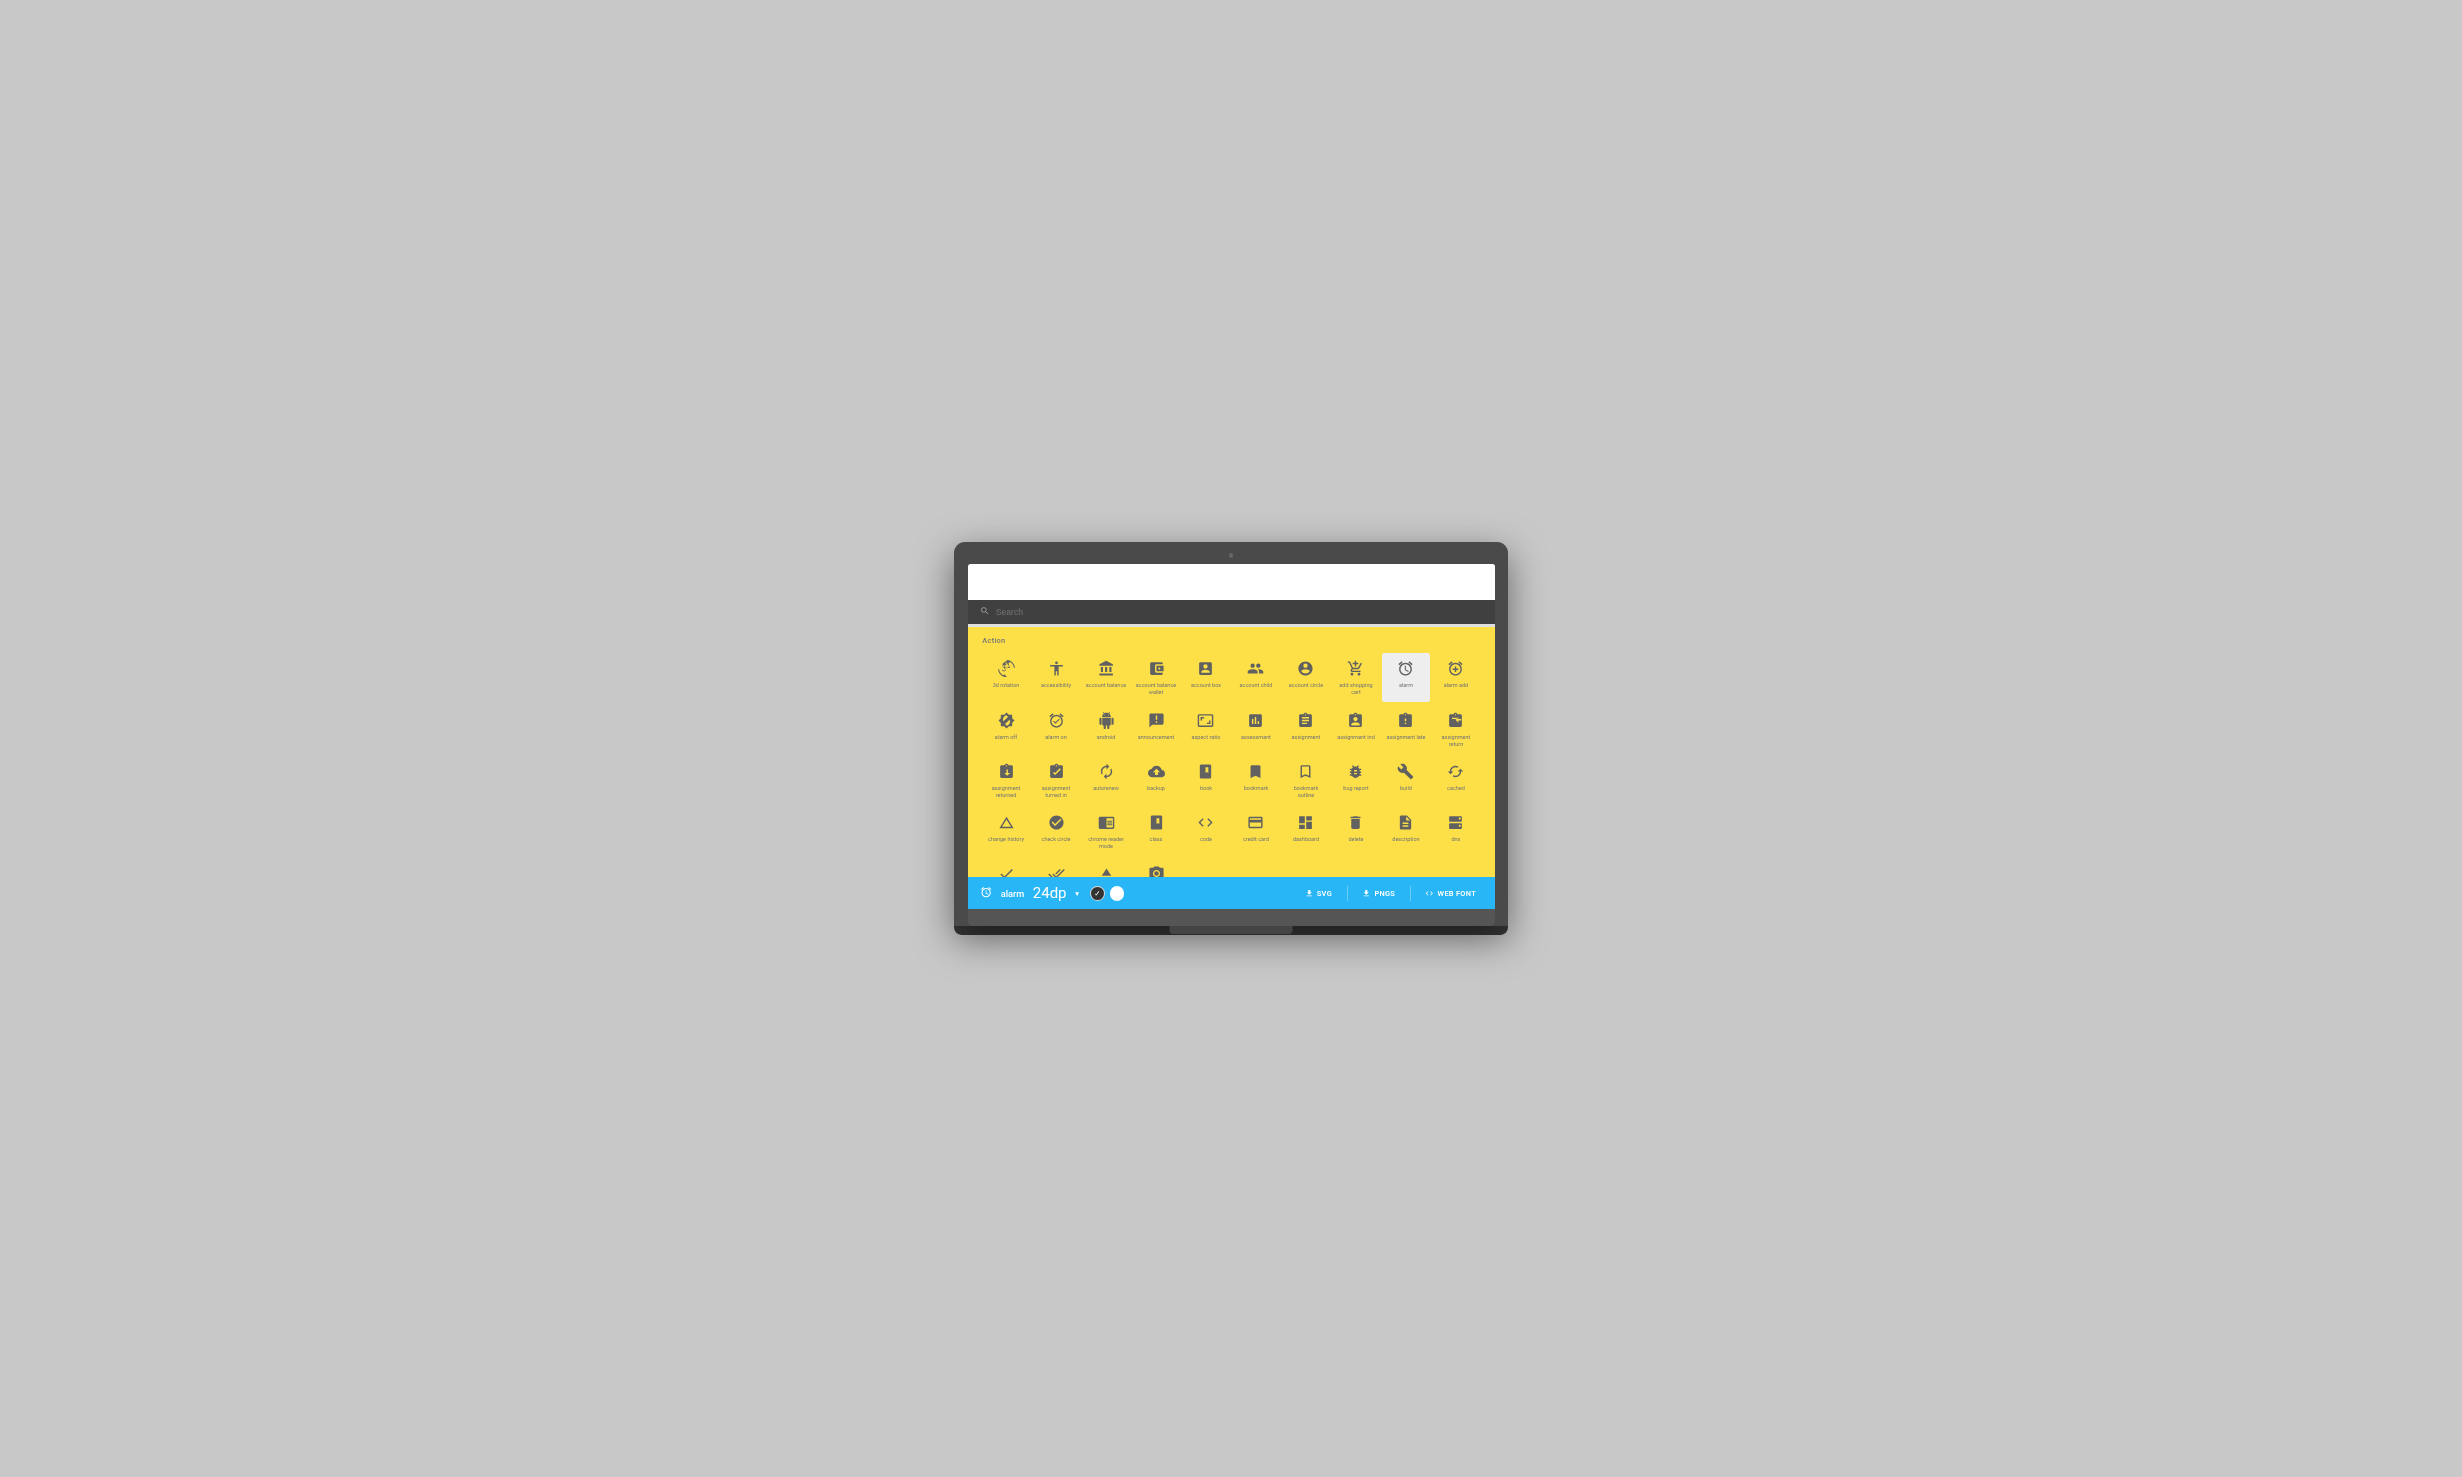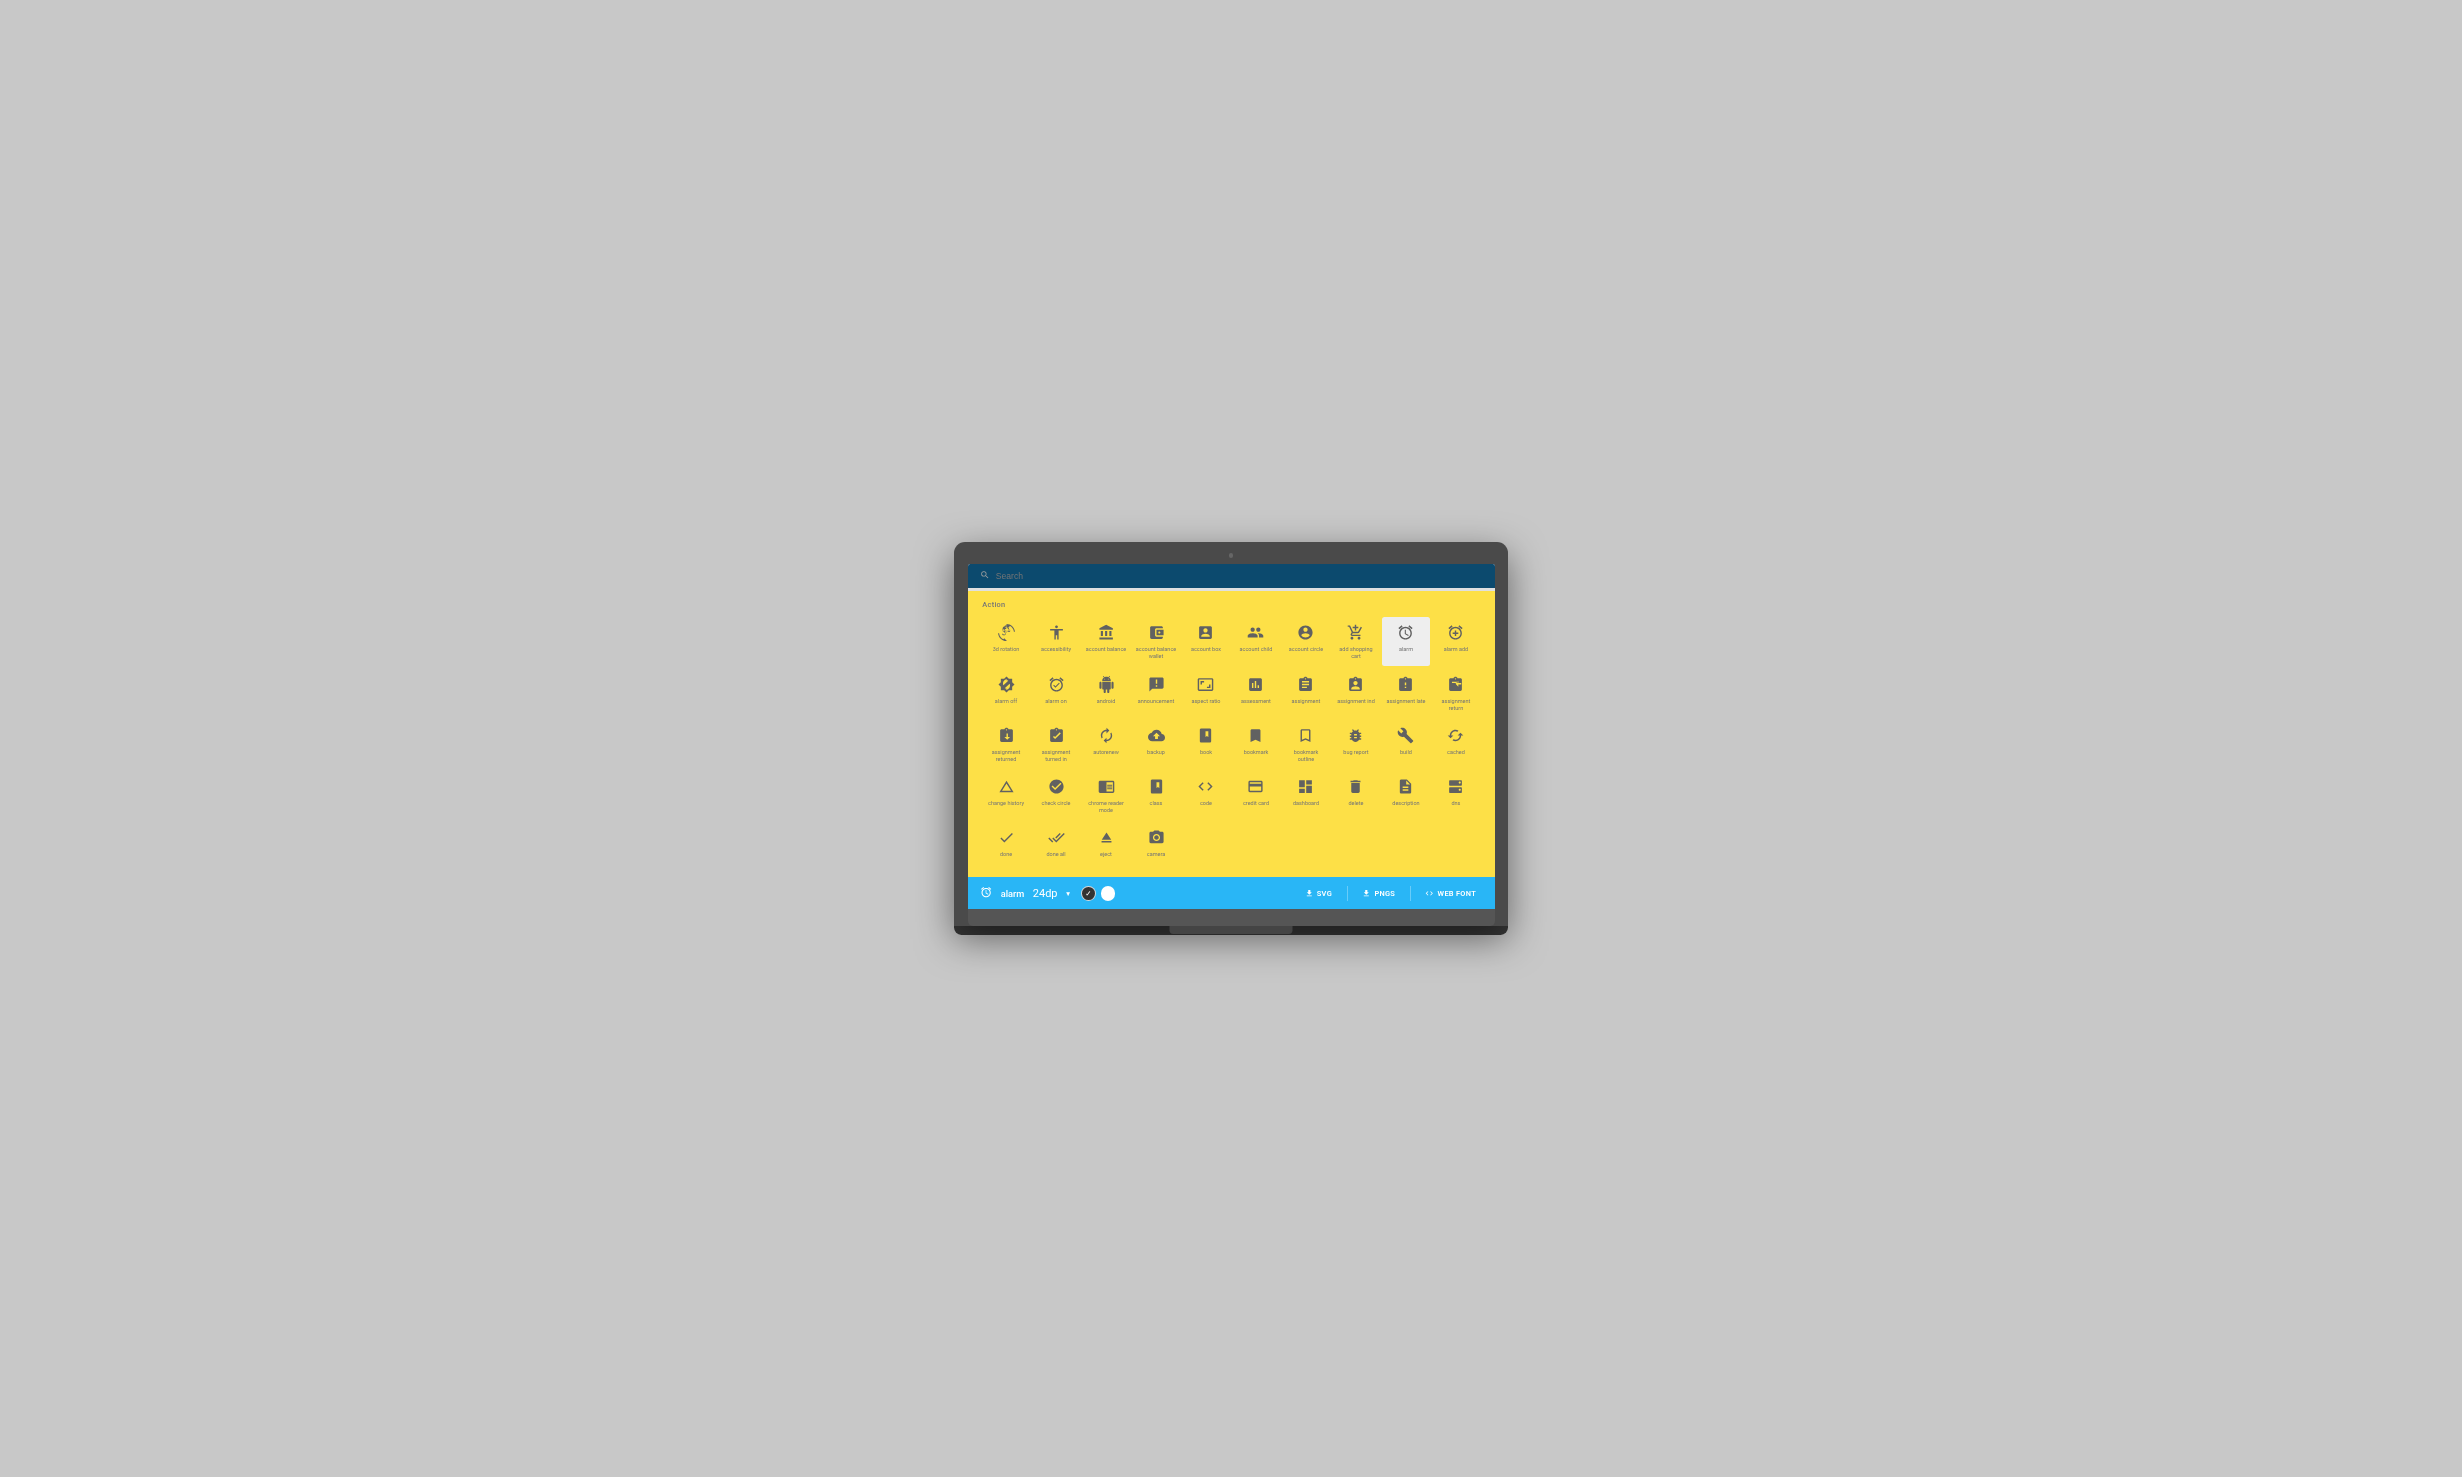--- a/index.html
+++ b/index.html
@@ -59,26 +59,27 @@
     .laptop-stand {
       width: 100%;
       height: 8.6px;
       background: #3a3a3a;
       border-radius: 0 0 7.4px 7.4px;
       margin-top: 0px;
     }
 
     
     .search-bar {
-      background: #0c4a6e;
+      background: #404040;
       padding: 6.2px 12.3px;
       border-bottom: 0.6px solid #e0e0e0;
       display: flex;
       align-items: center;
       gap: 6.2px;
+      margin-top: 36px;
     }
     .search-bar input {
       border: none;
       outline: none;
       font-size: 8.6px;
       color: #999;
       width: 100%;
       background: transparent;
     }
     .search-icon-svg {
@@ -156,21 +157,21 @@
       color: #fff;
       font-size: 12.3px;
     }
     .bottom-bar-name {
       color: #fff;
       font-size: 9.2px;
       font-weight: 500;
     }
     .bottom-bar-size {
       color: #fff;
-      font-size: 11px;
+      font-size: 15px;
     }
     .bottom-bar-dropdown {
       color: #fff;
       font-size: 7.4px;
       cursor: pointer;
     }
 
     .color-toggle {
       display: flex;
       gap: 4.9px;

